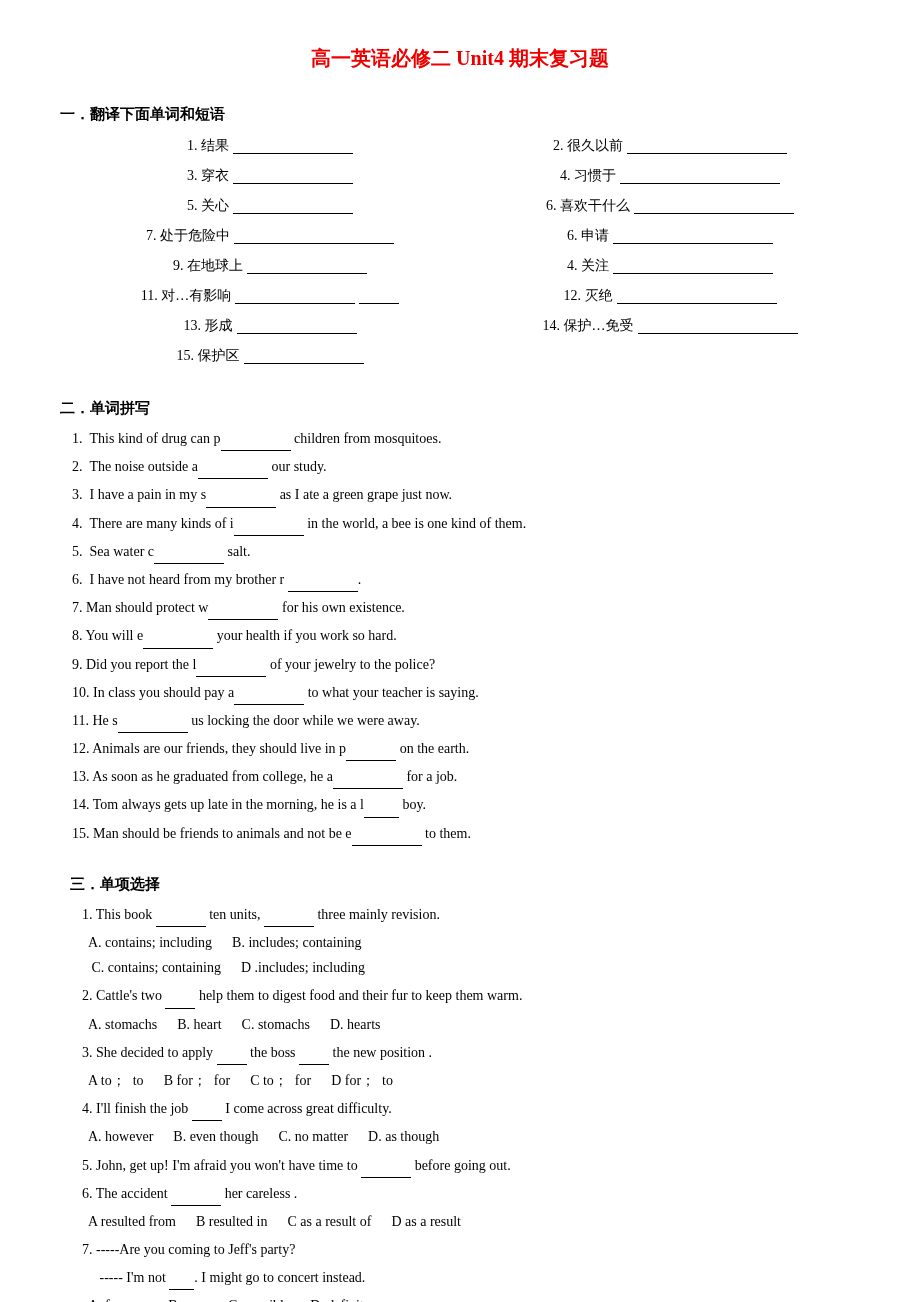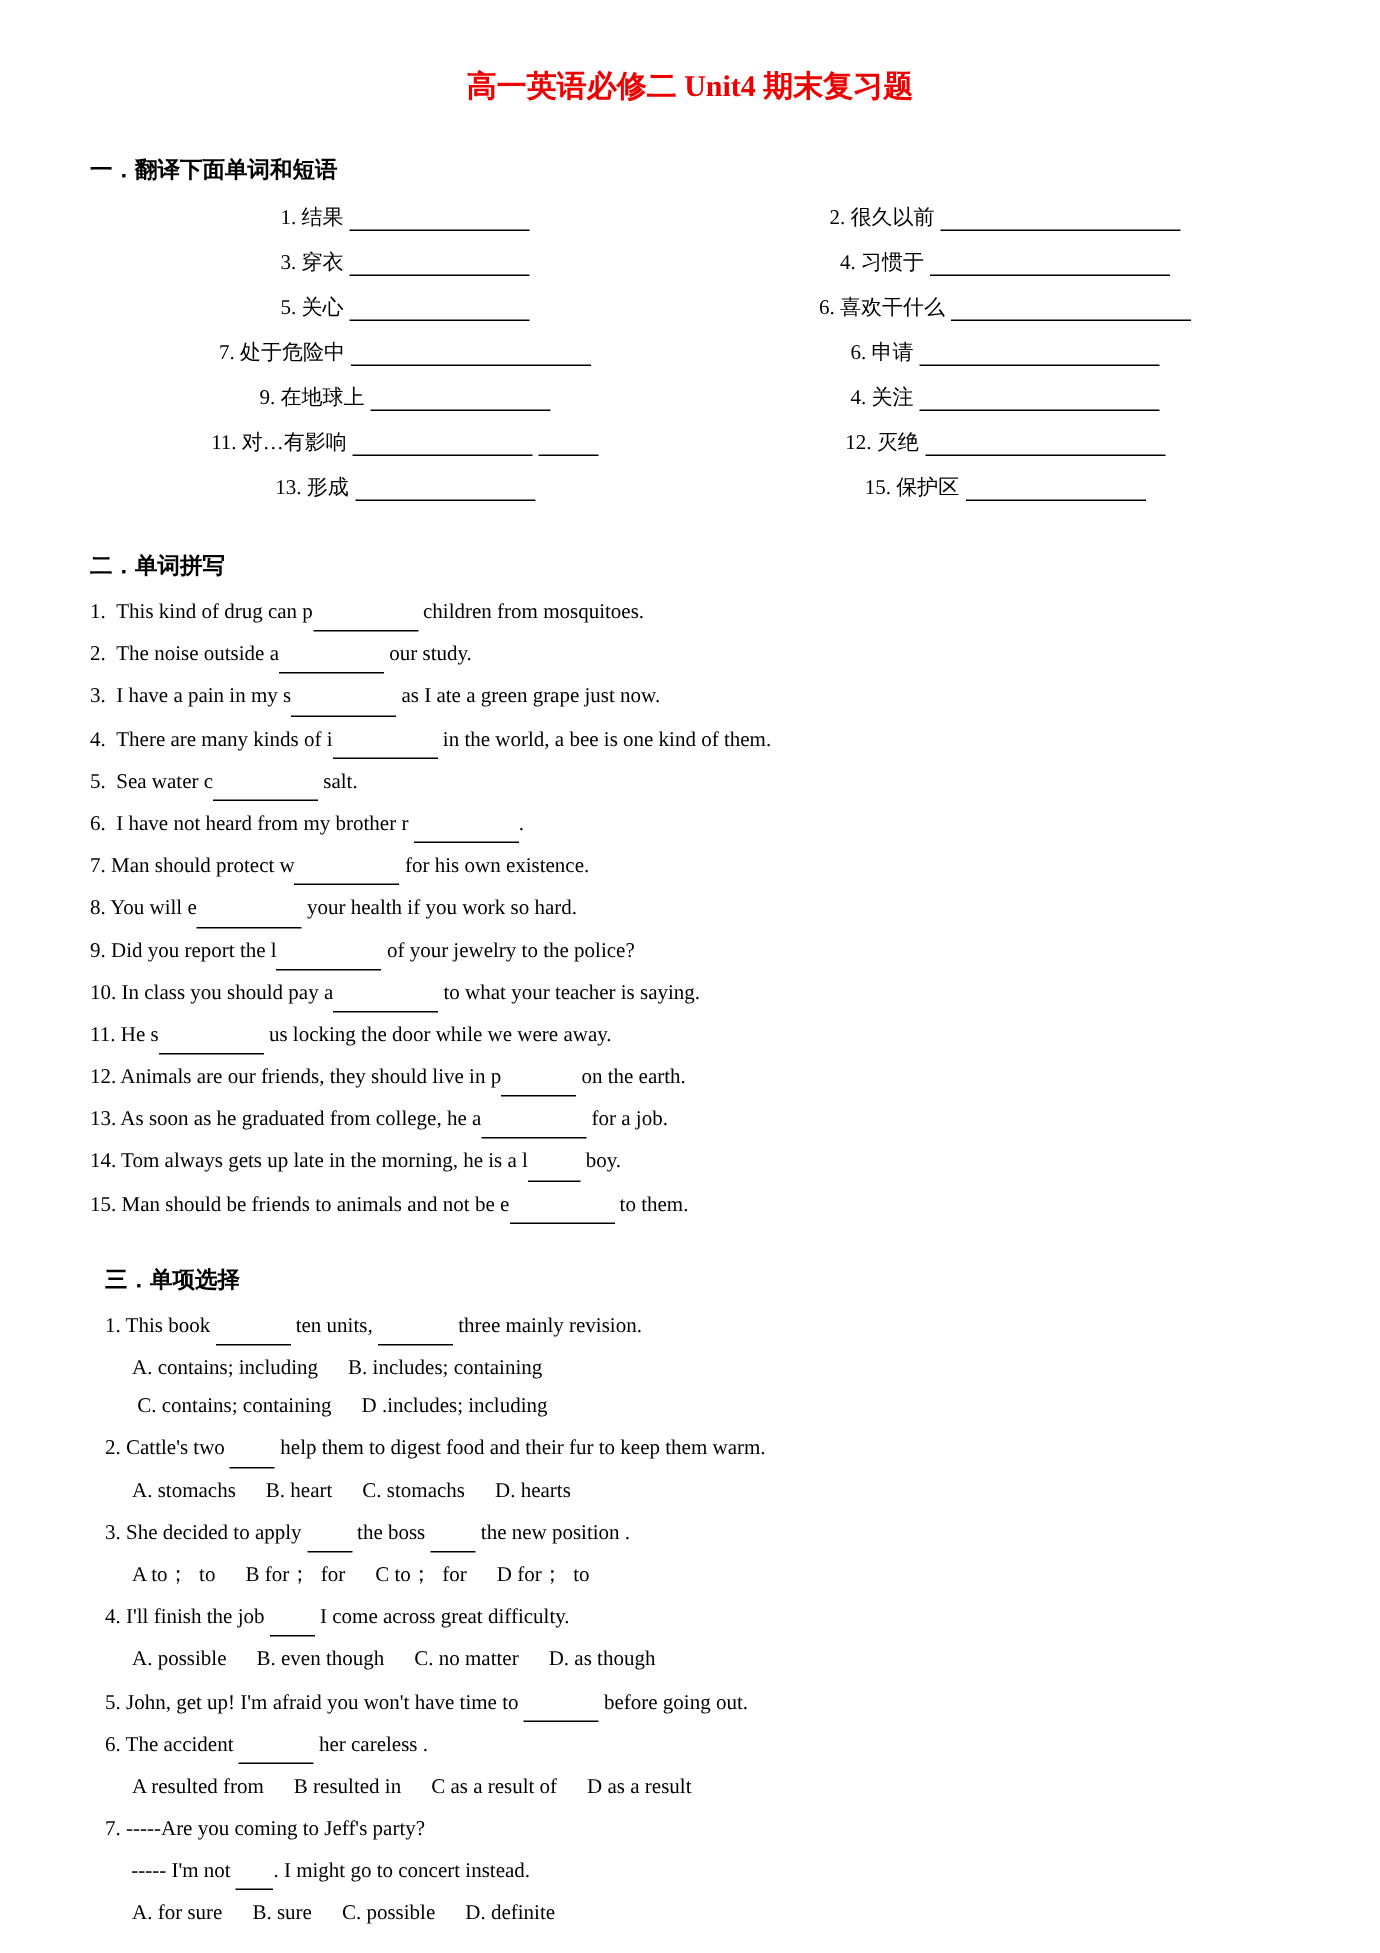--- a/index.html
+++ b/index.html
@@ -65,21 +65,21 @@
       display: inline-block;
       border-bottom: 1px solid #000;
       min-width: 70px;
       height: 16px;
       vertical-align: bottom;
     }
     .spell-section ol, .mcq-section {
       margin-left: 10px;
     }
     .spell-section p, .mcq-section p {
-      margin: 3px 0;
+      margin: 3px 12px;
       font-family: Liberation Serif, serif;
     }
     .options {
       margin-left: 18px;
       margin-bottom: 2px;
     }
     .option-row {
       display: flex;
       gap: 20px;
       flex-wrap: wrap;
@@ -152,20 +152,24 @@
         <span class="blank-line-short" style="min-width:40px;"></span>
     </div>
     <div class="vocab-item">
       <span>12. 灭绝</span>
         <span class="blank-line-long"></span>
     </div>
 
     <div class="vocab-item">
       <span>13. 形成</span>
         <span class="blank-line"></span>
+    </div>
+    <div class="vocab-item">
+      <span>14. 保护…免受</span>
+        <span class="blank-line-long"></span>
     </div>
 
     <div class="vocab-item">
       <span>15. 保护区</span>
         <span class="blank-line"></span>
     </div>
   </div>
 </div>
 
 <div class="spell-section">
@@ -218,21 +222,21 @@
       <span>A to；&nbsp; to</span>
       <span>B for；&nbsp; for</span>
       <span>C to；&nbsp; for</span>
       <span>D for；&nbsp; to</span>
     </div>
   </div>
 
   <p>4. I'll finish the job <span class="special-blank" style="min-width:30px;"></span> I come across great difficulty.</p>
   <div class="options">
     <div class="option-row">
-      <span>A. possible</span>
+      <span>A. however</span>
       <span>B. even though</span>
       <span>C. no matter</span>
       <span>D. as though</span>
     </div>
   </div>
 
   <p>5. John, get up! I'm afraid you won't have time to <span class="special-blank"></span> before going out.</p>
 
   <p>6. The accident <span class="special-blank"></span> her careless .</p>
   <div class="options">

